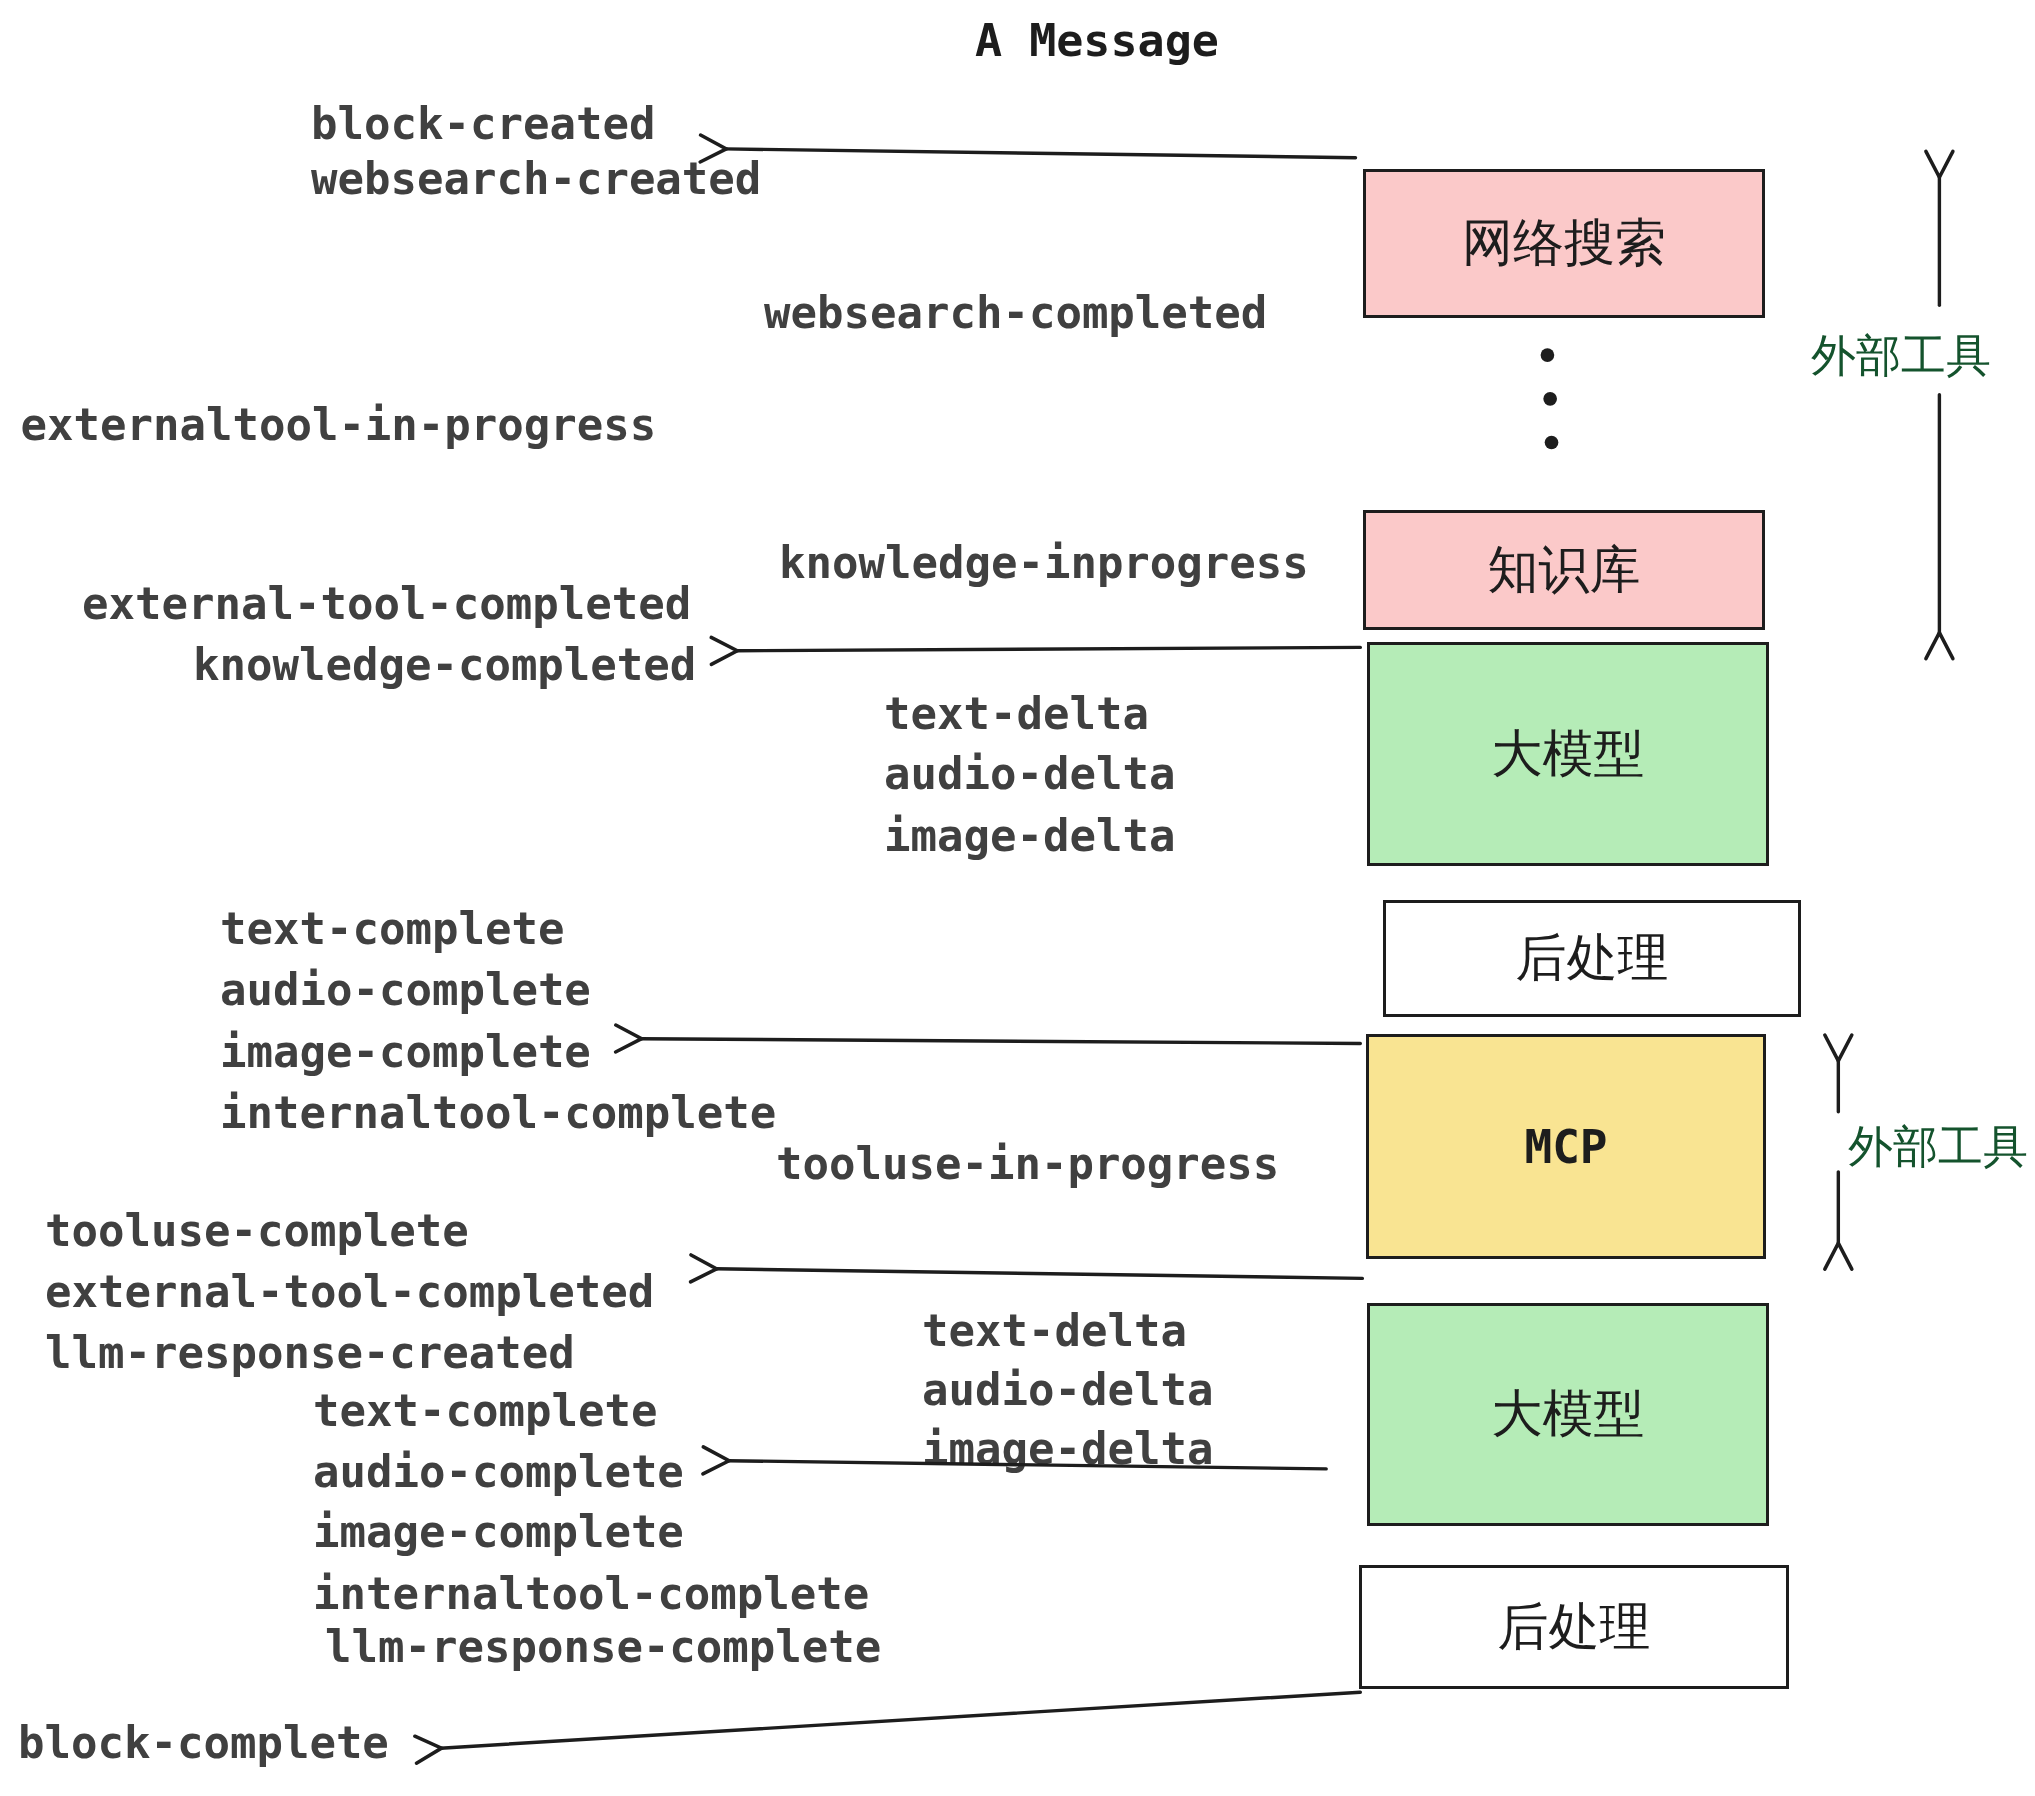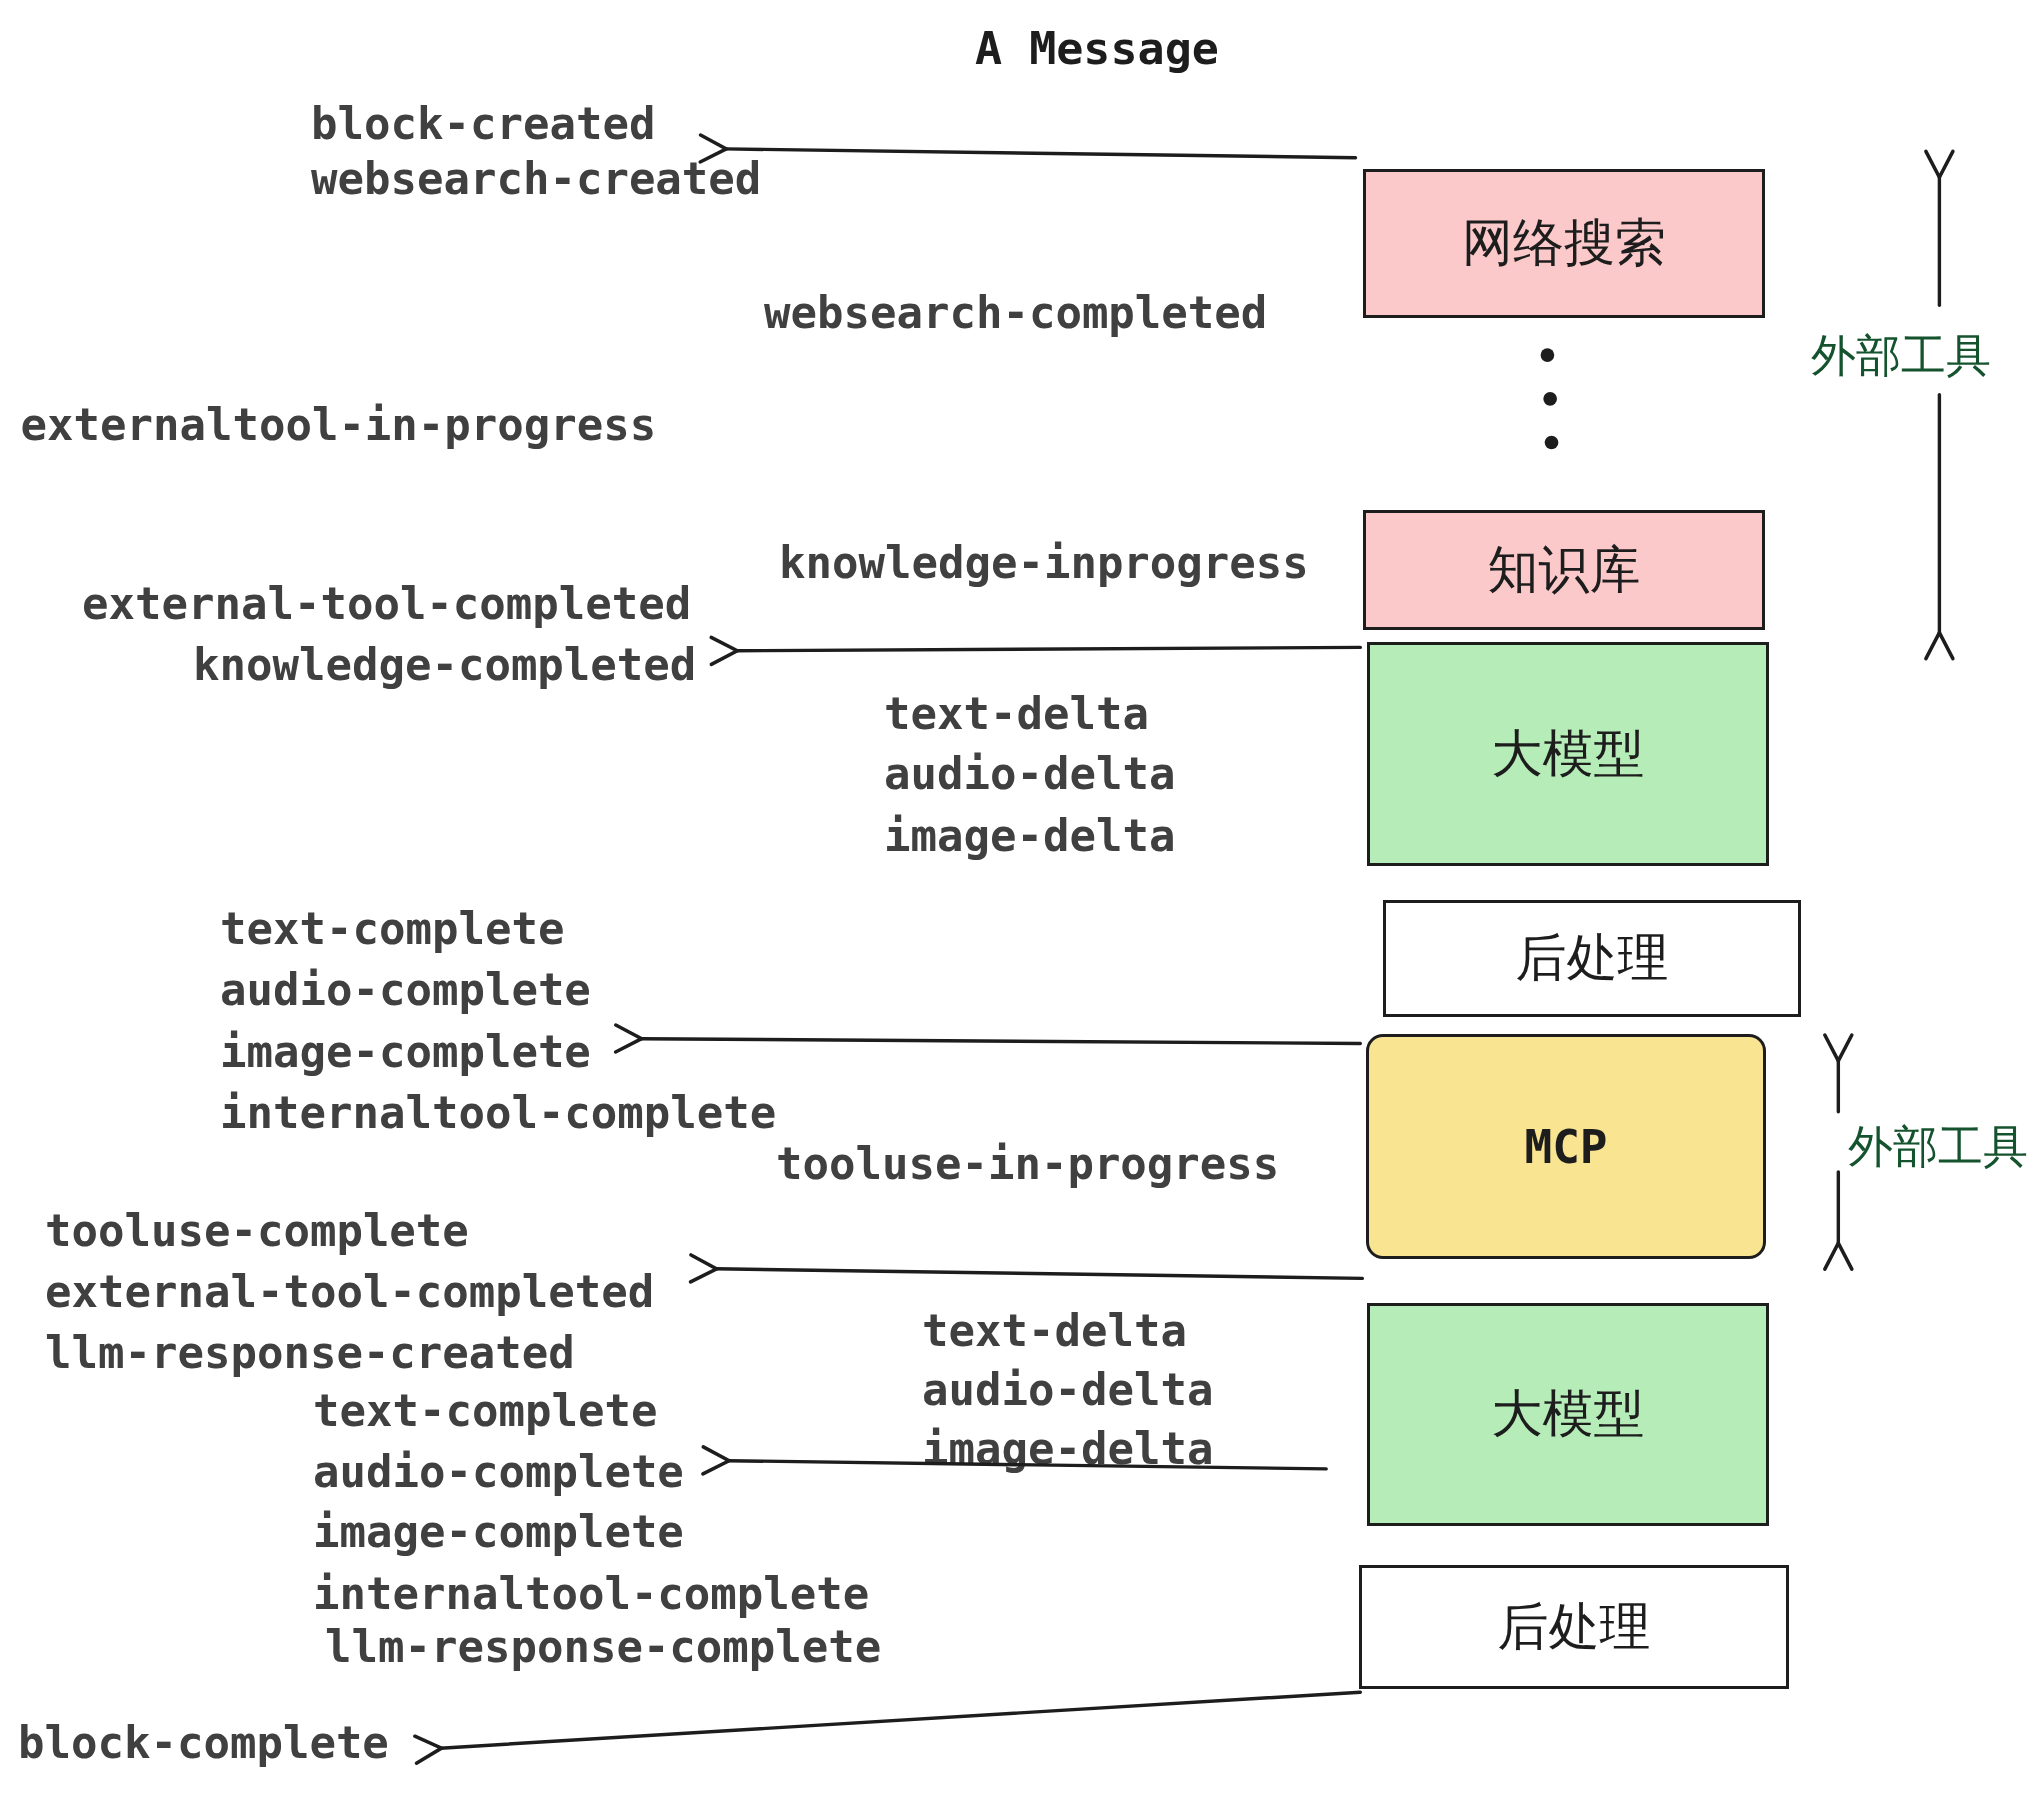--- a/index.html
+++ b/index.html
@@ -1,21 +1,21 @@
 <!DOCTYPE html>
 <html style="font-size:11px"><head>
 <meta charset="utf-8">
 <style>
   html,body{margin:0;padding:0;background:#ffffff;}
   #canvas{position:relative;width:2035px;height:1796px;background:#ffffff;overflow:hidden;
           font-family:"DejaVu Sans Mono", monospace;color:#1d1d1d;}
   .evt{position:absolute;font-size:44px;font-weight:bold;white-space:nowrap;
        font-family:"DejaVu Sans Mono", monospace;color:#404040;line-height:1.05;}
   .title{position:absolute;font-size:45px;font-weight:bold;white-space:nowrap;
-         font-family:"DejaVu Sans Mono", monospace;color:#1d1d1d;margin-top:8px;}
+         font-family:"DejaVu Sans Mono", monospace;color:#1d1d1d;}
   .box{position:absolute;border:3.4px solid #1d1d1d;display:flex;align-items:center;justify-content:center;
        box-sizing:border-box;background:#ffffff;}
   .box .lbl{font-size:51px;font-family:"Liberation Sans", sans-serif;color:#1d1d1d;white-space:nowrap;}
   .box .lbl.mono{font-family:"DejaVu Sans Mono", monospace;font-weight:bold;font-size:46px;}
   .sideLabel{position:absolute;font-size:45px;font-family:"Liberation Sans", sans-serif;
              color:#14532d;white-space:nowrap;}
   svg#arrows{position:absolute;left:0;top:0;width:2035px;height:1796px;pointer-events:none;}
   svg#arrows path{stroke:#1d1d1d;stroke-width:5;fill:none;stroke-linecap:round;}
   svg#arrows circle{fill:#1d1d1d;}
 </style>
@@ -59,21 +59,21 @@
   </div>
   <div class="box" style="left: 1363px; top: 169px; width: 402px; height: 149px; background: rgb(251, 201, 201);">
     <span class="lbl">网络搜索</span>
   </div>
   <div class="box" style="left: 1367px; top: 642px; width: 402px; height: 224px; background: rgb(181, 236, 183);">
     <span class="lbl">大模型</span>
   </div>
   <div class="box" style="left: 1383px; top: 900px; width: 418px; height: 117px; background: rgb(255, 255, 255);">
     <span class="lbl">后处理</span>
   </div>
-  <div class="box" style="left: 1366px; top: 1034px; width: 400px; height: 225px; background: rgb(249, 228, 146); border-radius: 17px;">
+  <div class="box" style="left: 1366px; top: 1034px; width: 400px; height: 225px; background: rgb(249, 228, 146);">
     <span class="lbl mono">MCP</span>
   </div>
   <div class="box" style="left: 1367px; top: 1303px; width: 402px; height: 223px; background: rgb(181, 236, 183);">
     <span class="lbl">大模型</span>
   </div>
   <div class="box" style="left: 1359px; top: 1565px; width: 430px; height: 124px; background: rgb(255, 255, 255);">
     <span class="lbl">后处理</span>
   </div>
 
   <div class="sideLabel" style="left:1811px;top:326px;">外部工具</div>

